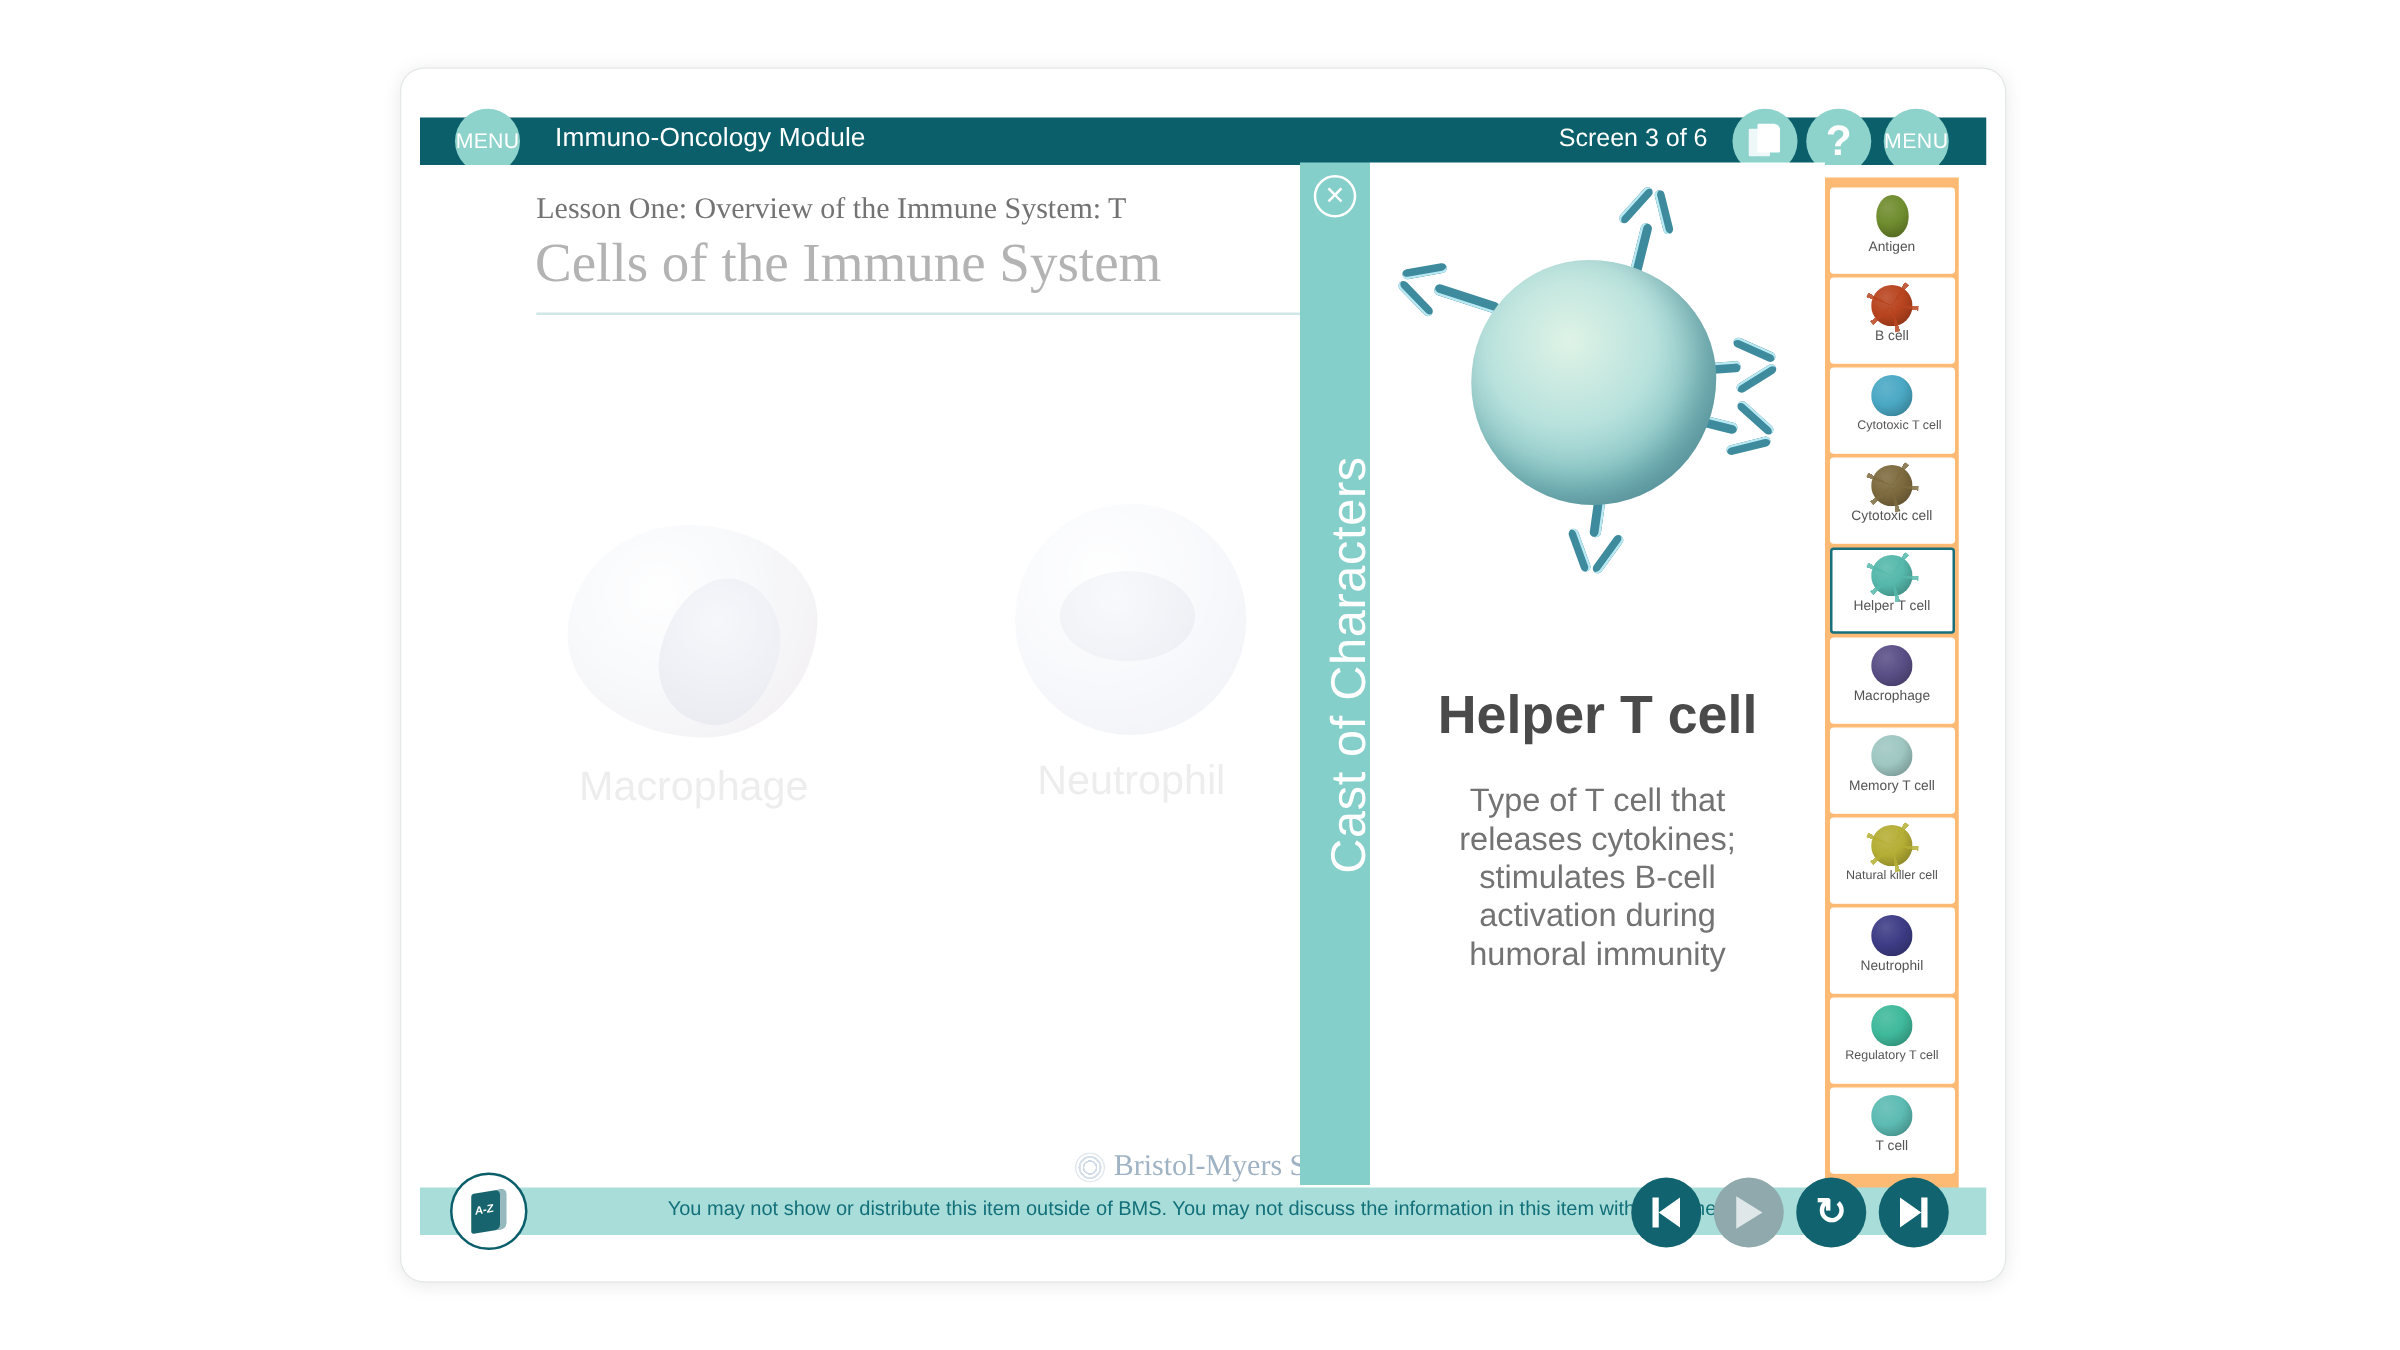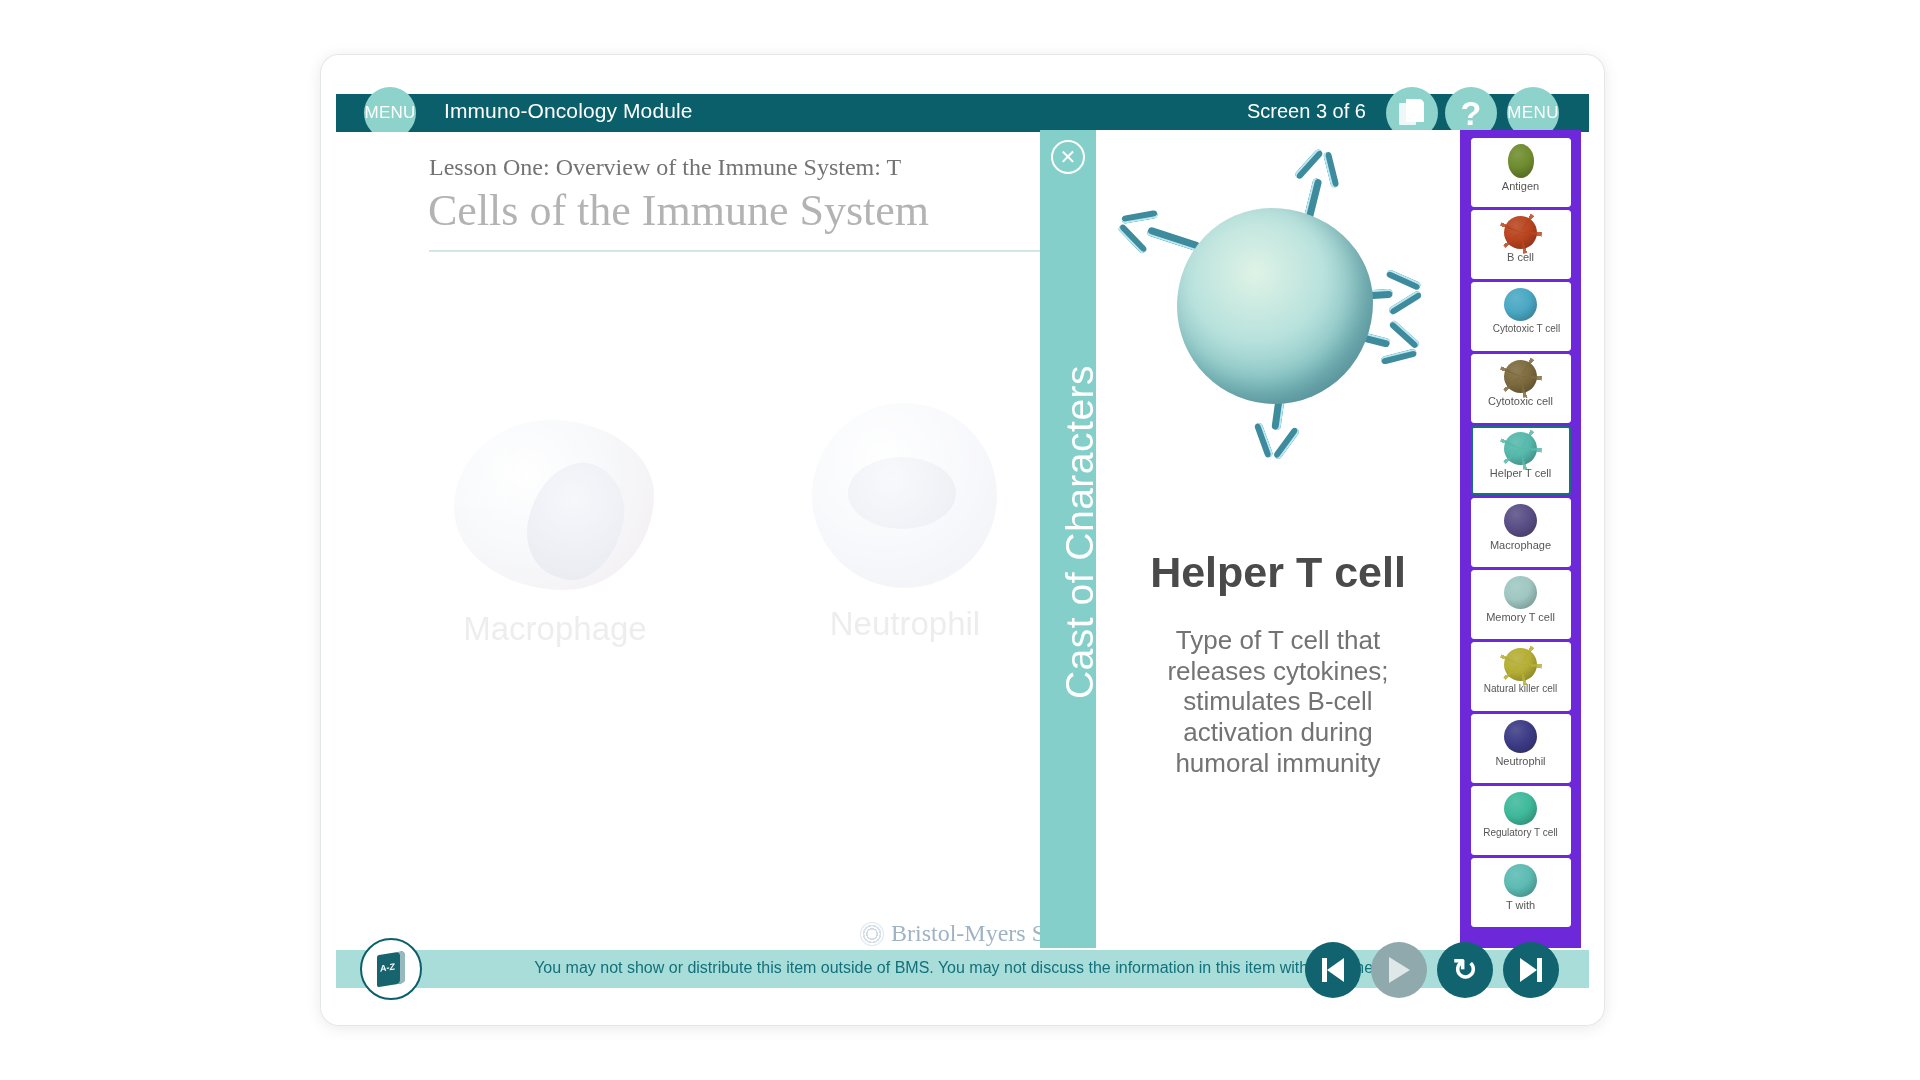--- a/index.html
+++ b/index.html
@@ -139,22 +139,22 @@
   #r3{ left:234px; top:150px; transform:rotate(104deg); }
   #r4{ left:150px; top:216px; transform:rotate(188deg); }
   #r5{ left:236px; top:108px; transform:rotate(86deg); }
 
   .cast-title{ position:absolute; left:1096px; top:548px; width:364px;
     text-align:center; color:#4a4a4a; font-size:43px; font-weight:bold; }
   .cast-desc{ position:absolute; left:1136px; top:625px; width:284px;
     text-align:center; color:#737373; font-size:26px; line-height:1.18; }
 
   
-  .strip{ position:absolute; left:1460px; top:130px; width:121px; height:818px;
-    background:#6d28d9; padding:8px 0 0 0; }
+  .strip{ position:absolute; left:1460px; top:142px; width:107px; height:818px;
+    background:#fdba74; padding:8px 0 0 0; }
   .thumb{ position:relative; width:100px; height:69px; margin:0 auto 3px auto;
     background:#ffffff; border:1px solid #ffffff; border-radius:3px;
     cursor:pointer; display:flex; flex-direction:column; align-items:center;
     justify-content:flex-start; padding-top:5px; }
   .thumb.sel{ border:2px solid #17707c; padding-top:4px; }
   .thumb .dot{ width:33px; height:33px; border-radius:50%; }
   .thumb .tlbl{ color:#555; font-size:11px; margin-top:3px; line-height:1;
     white-space:nowrap; }
   .spiky{ box-shadow:0 0 0 2px transparent; position:relative; }
   .spiky::before{ content:""; position:absolute; inset:-5px;
@@ -269,21 +269,21 @@
       <div class="thumb">
         <div class="dot" style="color: rgb(61, 60, 134); background: radial-gradient(circle at 36% 30%, rgba(255, 255, 255, 0.133) 0%, rgb(61, 60, 134) 45%, rgba(0, 0, 0, 0.333) 100%), rgb(61, 60, 134);"></div>
         <div class="tlbl">Neutrophil</div>
       </div>
       <div class="thumb">
         <div class="dot" style="color: rgb(63, 185, 155); background: radial-gradient(circle at 36% 30%, rgba(255, 255, 255, 0.133) 0%, rgb(63, 185, 155) 45%, rgba(0, 0, 0, 0.333) 100%), rgb(63, 185, 155);"></div>
         <div class="tlbl" style="font-size: 10px;">Regulatory T cell</div>
       </div>
       <div class="thumb">
         <div class="dot" style="color: rgb(92, 187, 179); background: radial-gradient(circle at 36% 30%, rgba(255, 255, 255, 0.133) 0%, rgb(92, 187, 179) 45%, rgba(0, 0, 0, 0.333) 100%), rgb(92, 187, 179);"></div>
-        <div class="tlbl">T with</div>
+        <div class="tlbl">T cell</div>
       </div>
     </div>
 
   <div class="footerstrip"></div>
   <div class="footertext">You may not show or distribute this item outside of BMS. You may not discuss the information in this item with customers.</div>
 
   <div class="glossary-btn">
     <span class="book"></span>
   </div>
 

